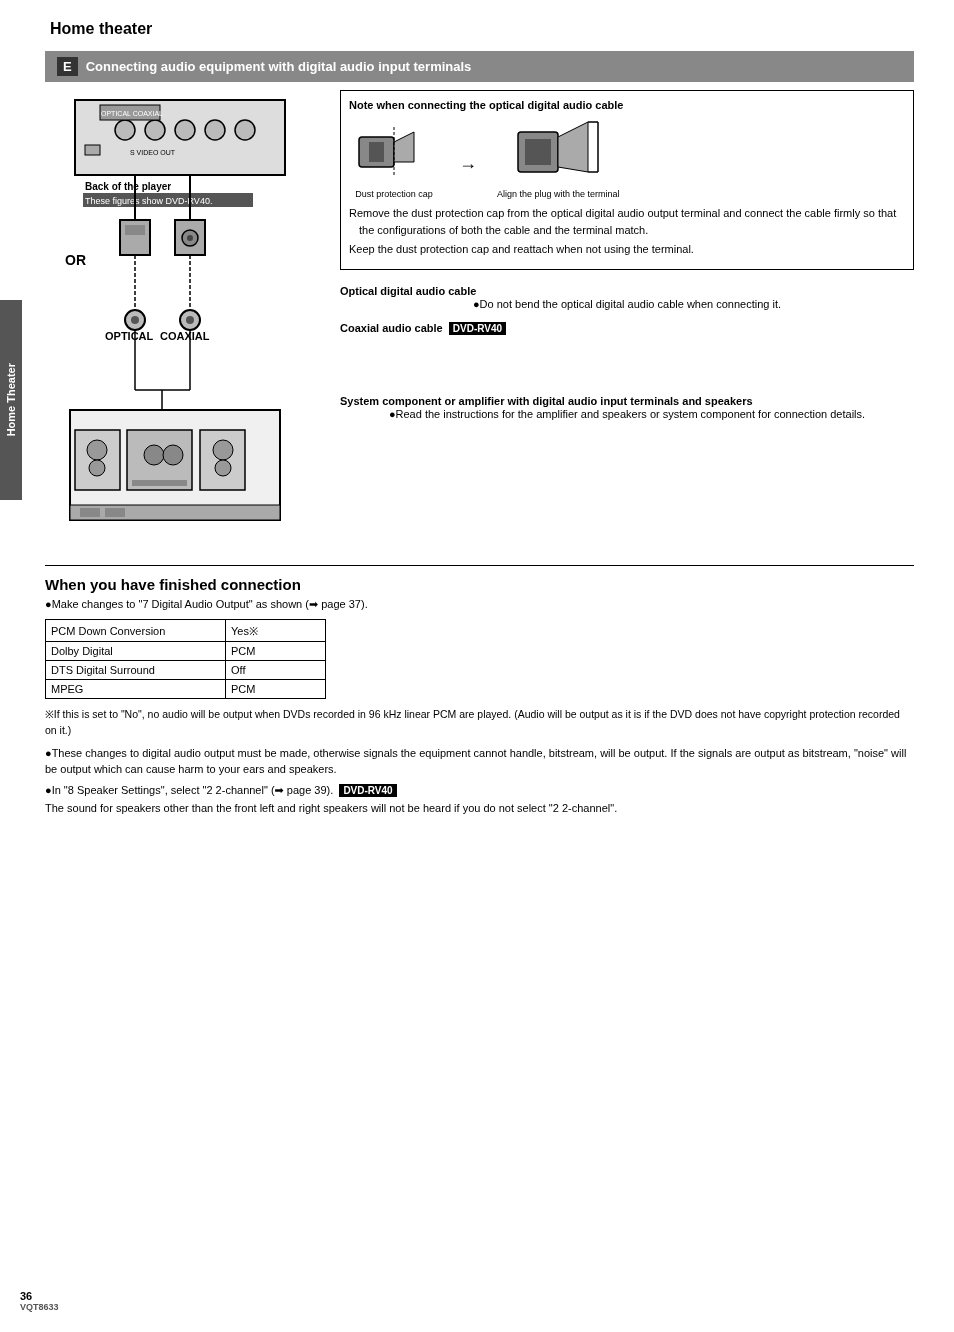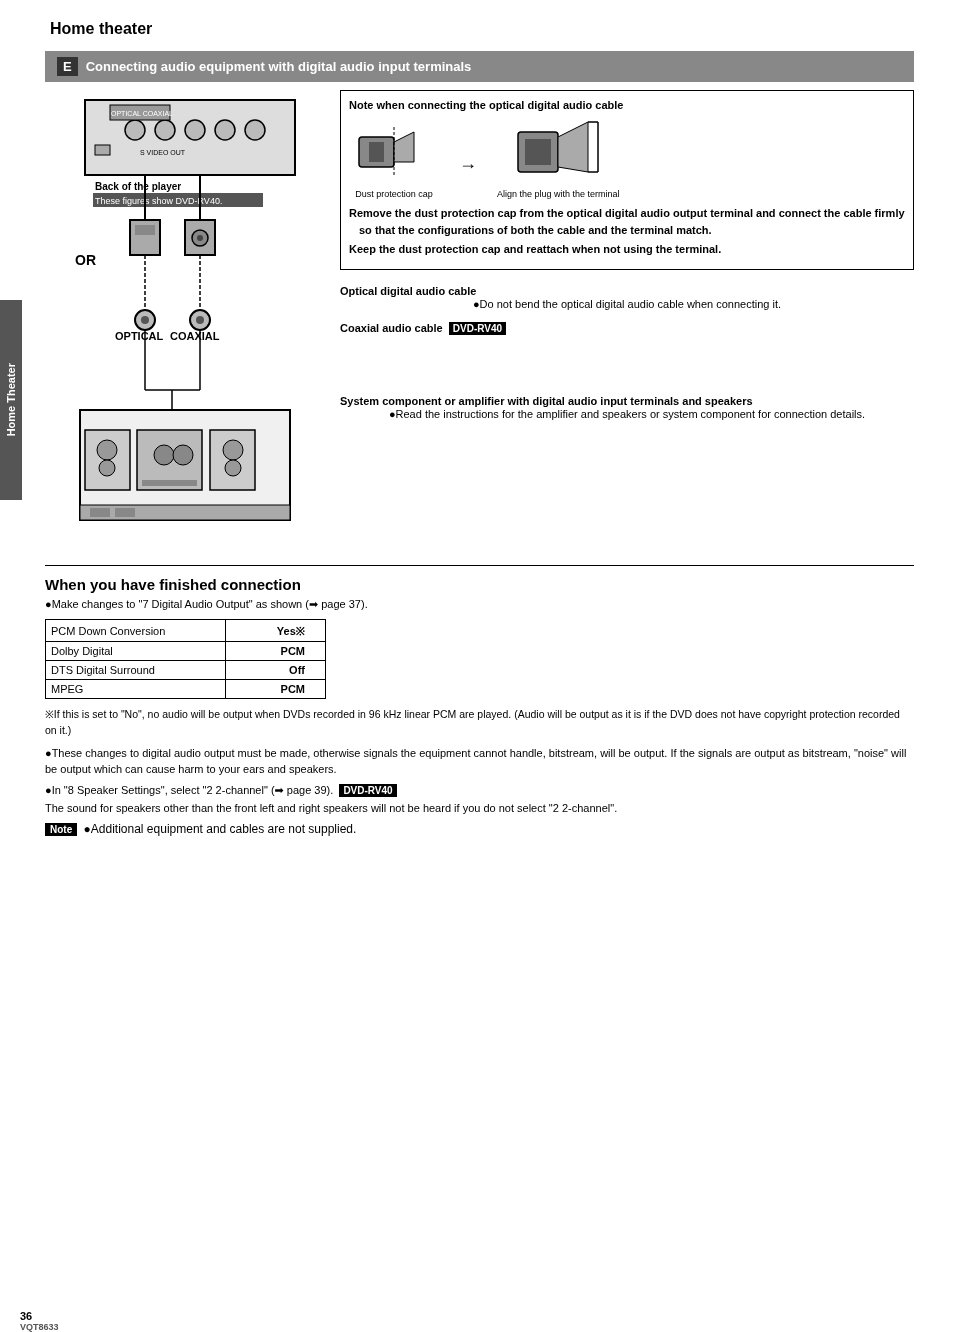--- a/index.html
+++ b/index.html
@@ -74,21 +74,20 @@
       display: flex;
       margin: 5px 20px 5px 25px;
       gap: 15px;
     }
 
     
     .diagram-area {
       width: 280px;
       flex-shrink: 0;
       position: relative;
-      text-align: right;
     }
 
     
     .info-area {
       flex: 1;
     }
 
     
     .note-box {
       border: 1px solid #000;
@@ -113,21 +112,20 @@
     }
 
     .note-bullets {
       font-size: 11px;
       line-height: 1.5;
     }
     .note-bullets p {
       margin-bottom: 3px;
       padding-left: 10px;
       text-indent: -10px;
-      font-weight: bold;
     }
 
     
     .label-section {
       margin-top: 15px;
     }
     .label-item {
       margin-bottom: 10px;
     }
     .label-title {
@@ -172,22 +170,21 @@
     }
     .settings-table td {
       border: 1px solid #000;
       padding: 3px 20px 3px 5px;
     }
     .settings-table td:first-child {
       width: 180px;
     }
     .settings-table td:last-child {
       width: 100px;
-      text-align: right;
-      font-weight: bold;
+      text-align: left;
     }
 
     .footnote {
       font-size: 10.5px;
       line-height: 1.5;
       margin-bottom: 6px;
     }
     .footnote-bold {
       font-weight: normal;
       font-size: 11px;
@@ -206,21 +203,21 @@
       color: #fff;
       font-weight: bold;
       font-size: 10px;
       padding: 1px 5px;
       margin-right: 3px;
     }
 
     
     .page-footer {
       position: absolute;
-      bottom: 0;
+      bottom: 20px;
       left: 20px;
       font-size: 11px;
       font-weight: bold;
     }
     .page-footer-sub {
       font-size: 9px;
       color: #555;
     }
 
     
@@ -409,24 +406,20 @@
     </table>
 
     <div class="footnote">※If this is set to "No", no audio will be output when DVDs recorded in 96 kHz linear PCM are played. (Audio will be output as it is if the DVD does not have copyright protection recorded on it.)</div>
     <div class="footnote-bold">●These changes to digital audio output must be made, otherwise signals the equipment cannot handle, bitstream, will be output. If the signals are output as bitstream, "noise" will be output which can cause harm to your ears and speakers.</div>
     <div class="note-inline">
       <span>●In "8 Speaker Settings", select "2 2-channel" (➡ page 39).</span>
       <span class="dvd-badge">DVD-RV40</span>
     </div>
     <div class="note-inline">The sound for speakers other than the front left and right speakers will not be heard if you do not select "2 2-channel".</div>
 
-    <div style="margin-top: 8px;">
-      <span class="note-tag">Note</span>
-      <span>●Additional equipment and cables are not supplied.</span>
-    </div>
 
   </div>
 
   <div class="page-footer">
     <div>36</div>
     <div class="page-footer-sub">VQT8633</div>
   </div>
 
 </div>
 

